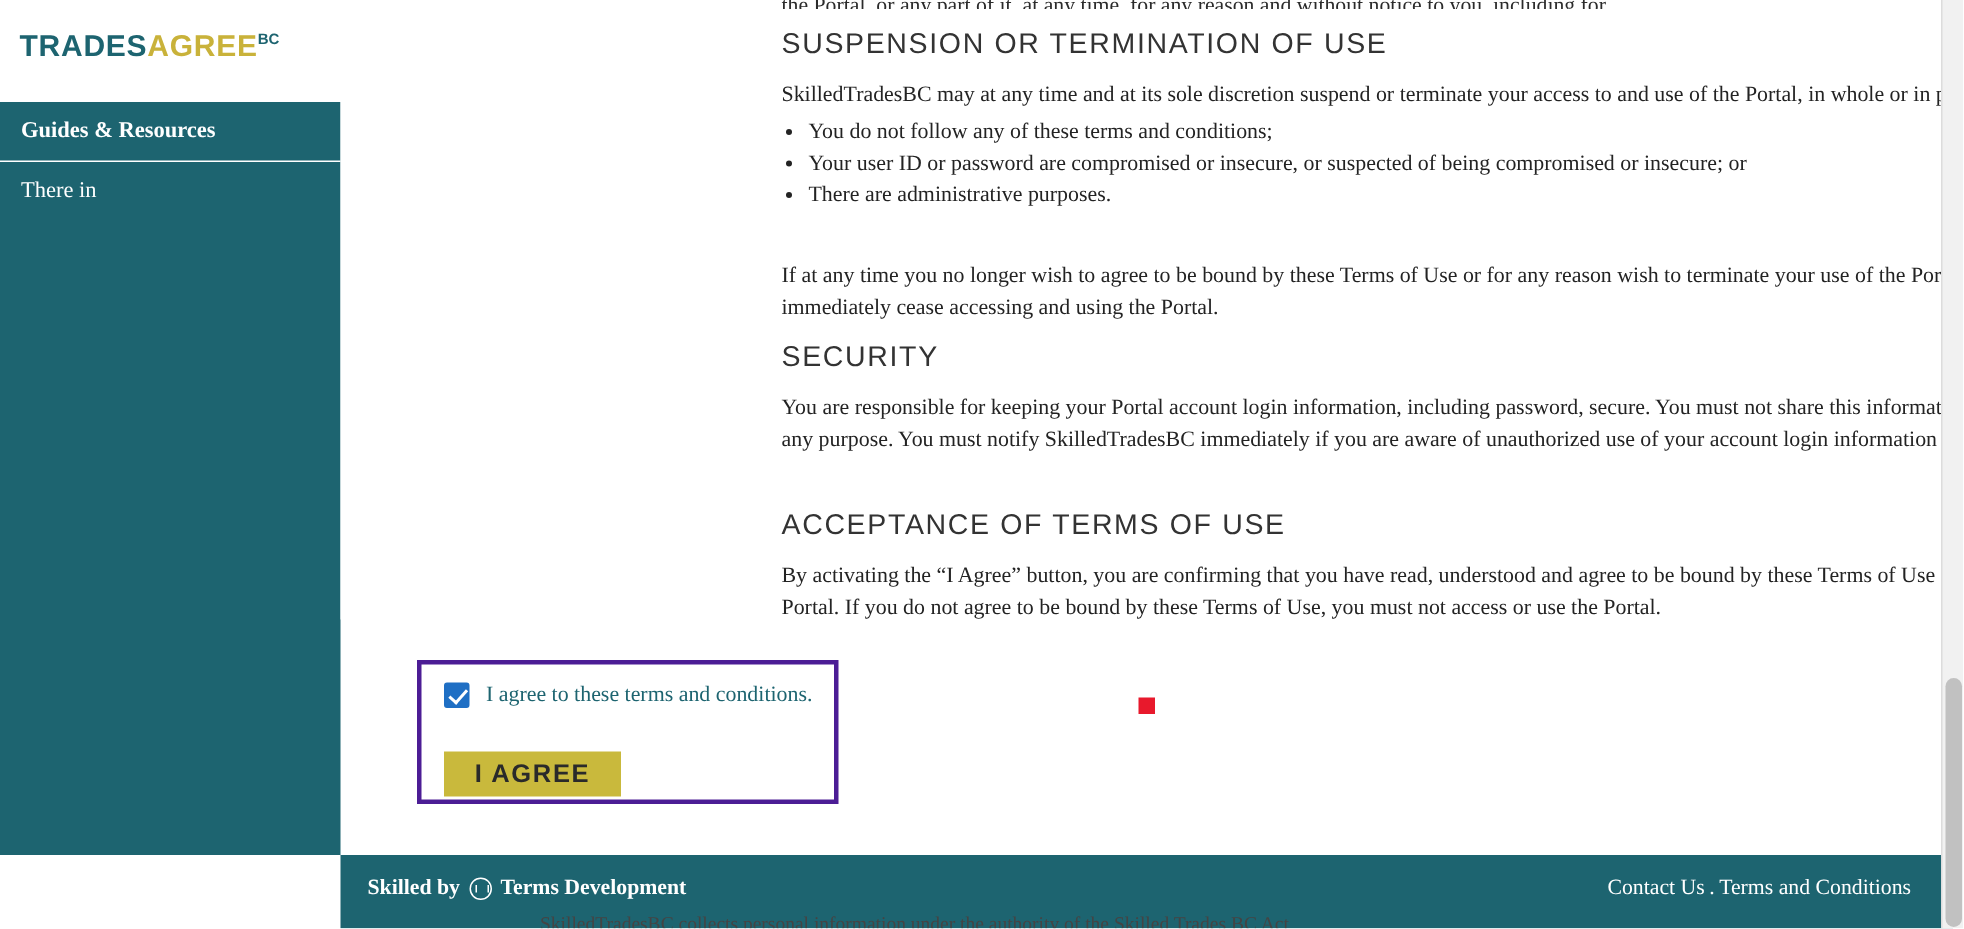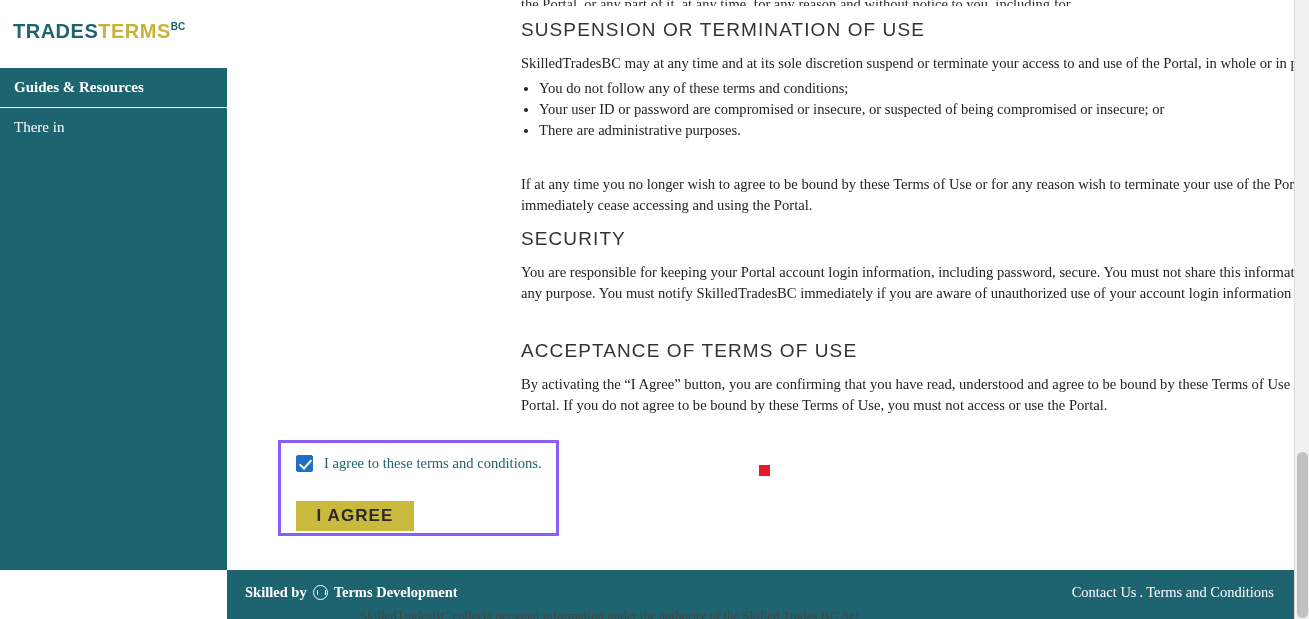--- a/index.html
+++ b/index.html
@@ -125,21 +125,21 @@
   .blk-security { position: absolute; left: 294px; top: 228px; width: 945px; }
   .blk-security p { margin-top: 12px; }
   .blk-acceptance { position: absolute; left: 294px; top: 340px; width: 945px; }
   .blk-acceptance p { margin-top: 12px; }
 
   
   .agree-box {
     position: absolute;
     left: 278px; top: 440px;
     width: 281px; height: 96px;
-    border: 3px solid #8b5cf6;
+    border: 3px solid #4c1d95;
     background: #ffffff;
   }
   .agree-row {
     position: absolute;
     left: 15px; top: 12px;
     display: flex;
     align-items: center;
   }
   .checkbox {
     width: 17px; height: 17px;
@@ -275,21 +275,21 @@
   }
 </style>
 </head>
 <body>
 
 <div id="page">
 
   <div class="sidebar">
     <div class="logo-area">
       <div class="logo">
-        <span class="skilled">TRADES</span><span class="trades">TERMS</span><span class="bc">BC</span>
+        <span class="skilled">TRADES</span><span class="trades">AGREE</span><span class="bc">BC</span>
       </div>
     </div>
     <nav class="nav">
       <div class="nav-item active">
         <span>Guides &amp; Resources</span>
       </div>
       <div class="nav-item">
         <span>There in</span>
       </div>
     </nav>

